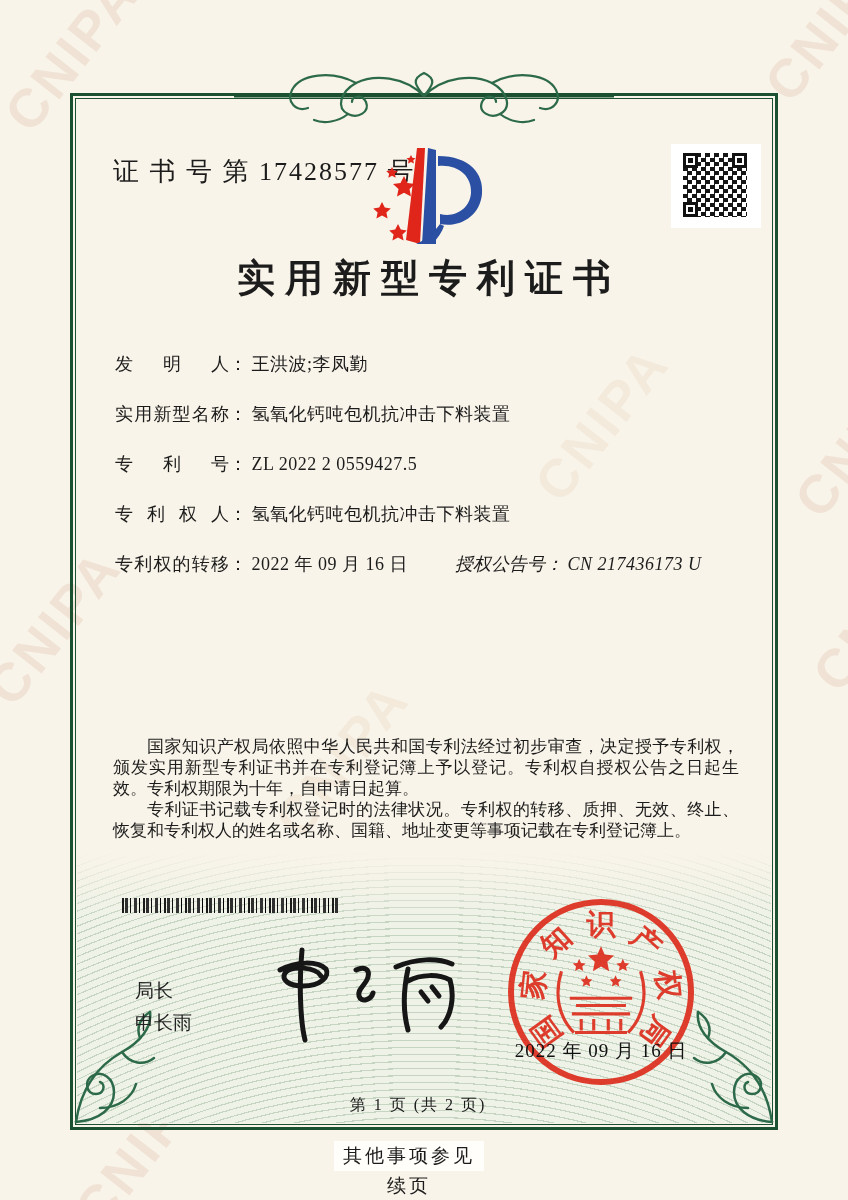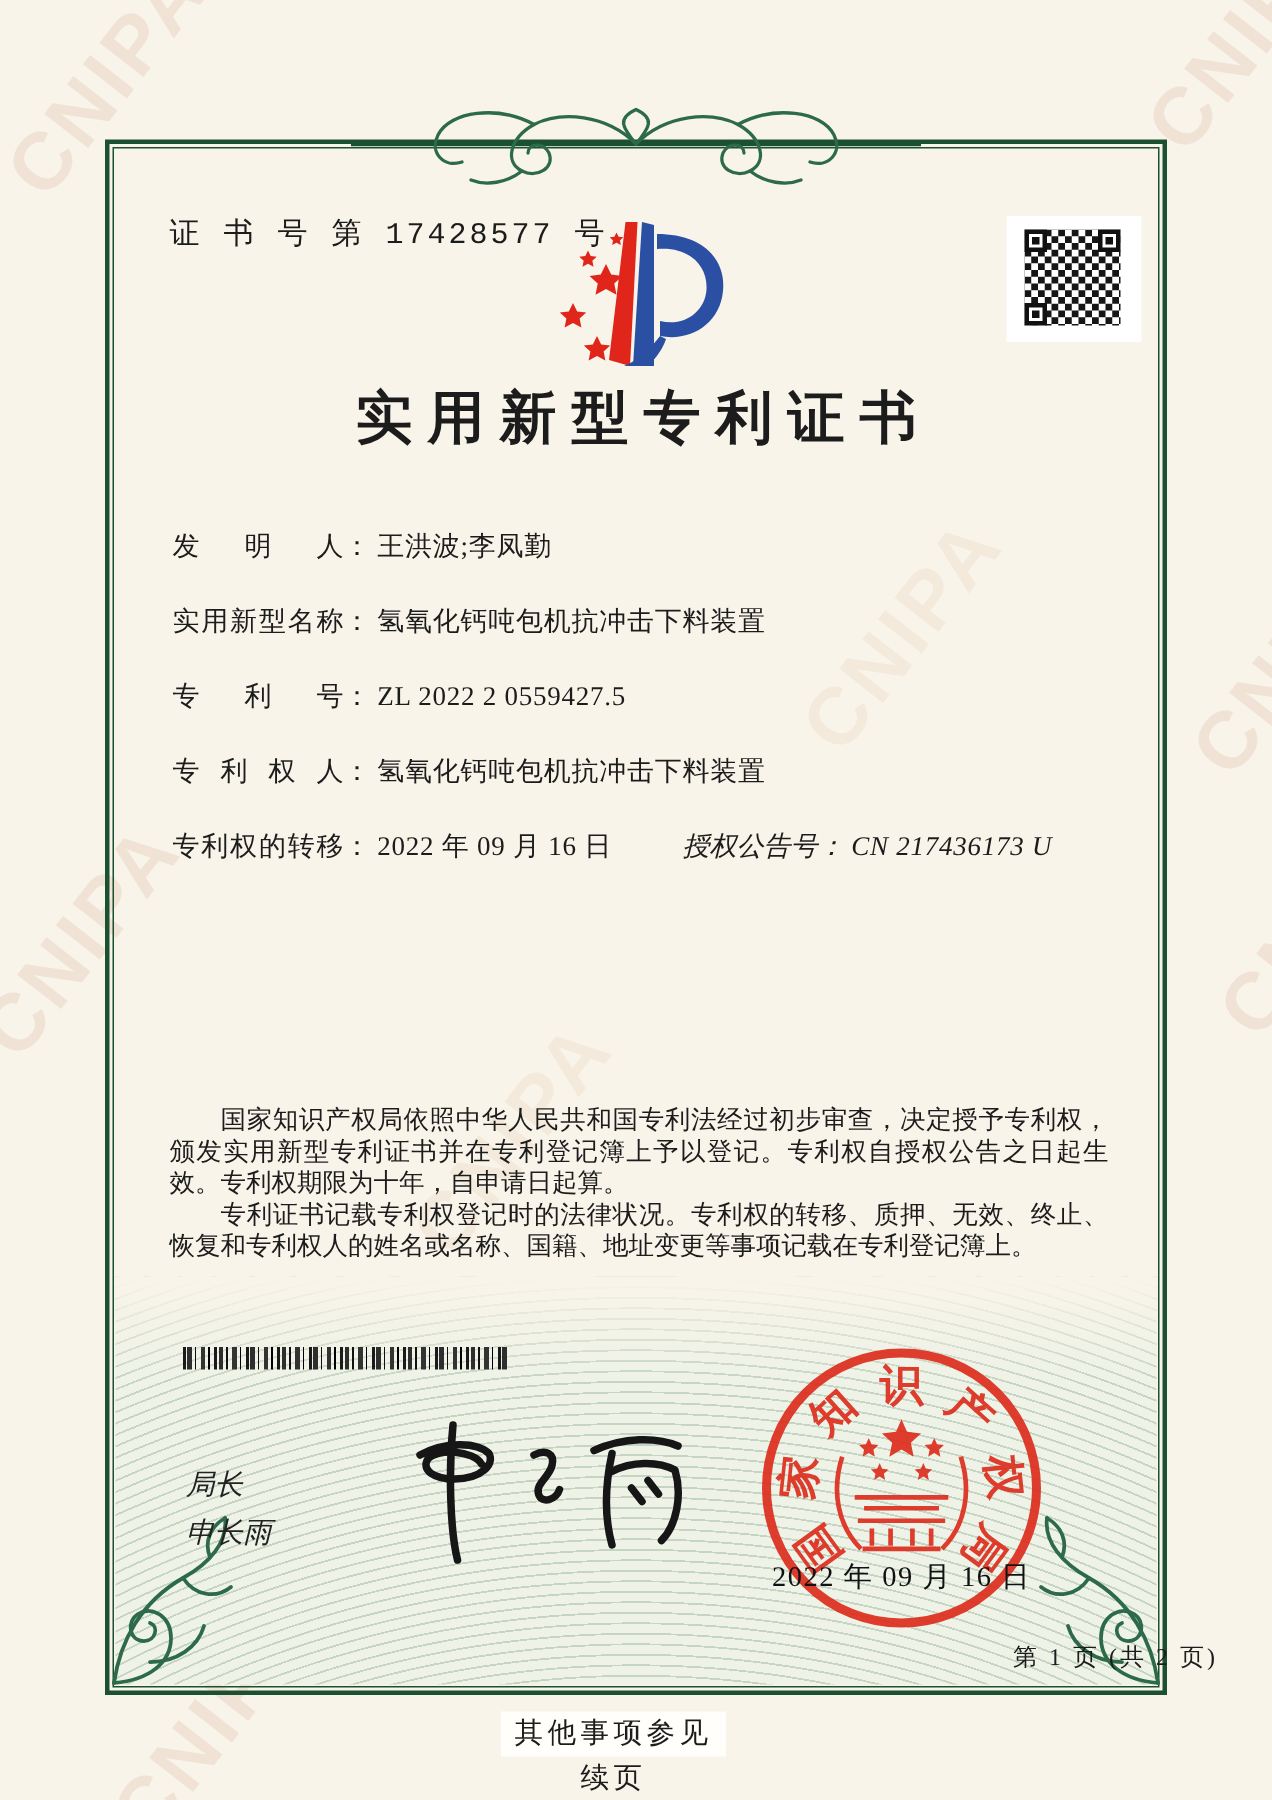--- a/index.html
+++ b/index.html
@@ -11,51 +11,51 @@
   .frame{position:absolute;left:70px;top:93px;right:70px;bottom:70px;border:3px solid #1b5130;z-index:2;}
   .frame-inner{position:absolute;left:2px;top:2px;right:2px;bottom:2px;border:1px solid #1b5130;}
   
   .guilloche{position:absolute;left:4px;right:4px;bottom:4px;height:272px;
       background:
         repeating-radial-gradient(circle 1400px at 50% 340%, rgba(104,146,110,0.30) 0 1.2px, rgba(0,0,0,0) 1.2px 7px),
         #eef2e7;}
   .guilloche::before{content:"";position:absolute;left:0;right:0;top:0;height:70px;
       background:linear-gradient(#f9f4e9, rgba(249,244,233,0));}
   .content{position:absolute;inset:0;z-index:3;}
-  .cert-no{position:absolute;left:113px;top:142px;font-size:20px;letter-spacing:2px;font-family:Liberation Mono, monospace;}
+  .cert-no{position:absolute;left:113px;top:154px;font-size:26px;letter-spacing:2px;}
   .logo{position:absolute;left:362px;top:140px;}
   .qr-box{position:absolute;left:671px;top:144px;width:90px;height:84px;background:#fff;}
   .qr{position:absolute;left:12px;top:9px;width:64px;height:64px;
       background:repeating-conic-gradient(#161616 0 25%, #fff 0 50%) 0 0/9px 9px;}
   .finder{position:absolute;width:15px;height:15px;background:#fff;border:3px solid #111;box-sizing:border-box;}
   .finder::before{content:"";position:absolute;left:2px;top:2px;width:5px;height:5px;background:#111;}
   .f-tl{left:0;top:0}.f-tr{right:0;top:0}.f-bl{left:0;bottom:0}
   .title{position:absolute;left:0;right:0;top:253px;text-align:center;font-size:38px;font-weight:bold;
       letter-spacing:10px;text-indent:10px;}
   .fields{position:absolute;left:115px;top:352px;width:626px;}
   .field-row{position:relative;height:50px;font-size:18px;}
   .f-label{display:inline-block;width:114px;text-align:justify;text-align-last:justify;vertical-align:top;}
   .f-colon{display:inline-block;}
   .f-value{letter-spacing:0.5px;}
   .pair2{position:absolute;left:340px;top:0;font-style:italic;}
   .body-text{position:absolute;left:113px;top:736px;width:626px;font-size:17px;line-height:21px;text-align:justify;}
   .body-text p{margin:0;text-indent:2em;}
   .barcode{position:absolute;left:122px;top:898px;width:216px;height:15px;
       background:repeating-linear-gradient(90deg,#1a1a1a 0 2px,rgba(0,0,0,0) 2px 3px,#2e2e2e 3px 6px,rgba(0,0,0,0) 6px 8px,#111 8px 9px,rgba(0,0,0,0) 9px 12px,#333 12px 15px,rgba(0,0,0,0) 15px 17px,#000 17px 18px,rgba(0,0,0,0) 18px 21px);}
-  .director{position:absolute;left:124px;top:975px;font-family:"Liberation Sans","DejaVu Sans",sans-serif;
-      font-size:19px;line-height:32px;color:#222;font-style:italic;}
+  .director{position:absolute;left:135px;top:975px;font-family:"Liberation Sans","DejaVu Sans",sans-serif;
+      font-size:19px;line-height:32px;color:#222;}
   .signature{position:absolute;left:258px;top:940px;}
   .seal{position:absolute;left:508px;top:899px;width:186px;height:186px;opacity:0.93;}
   .seal-ring{position:absolute;left:0;top:0;width:174px;height:174px;border:6px solid #dd2f1e;border-radius:50%;}
   .seal-char{position:absolute;left:50%;top:50%;width:32px;height:32px;margin:-16px 0 0 -16px;
       color:#dd2f1e;font-size:29px;font-weight:bold;text-align:center;line-height:32px;}
   .emblem{position:absolute;left:50%;top:50%;transform:translate(-50%,-54%);}
   .seal-date{position:absolute;left:508px;top:1038px;width:186px;text-align:center;font-size:19px;
       color:#111;letter-spacing:1px;z-index:4;}
-  .page-ind{position:absolute;left:0;right:36px;top:1095px;text-align:right;font-size:16px;letter-spacing:2px;padding-left:24px;}
+  .page-ind{position:absolute;left:0;right:36px;top:1095px;text-align:center;font-size:16px;letter-spacing:2px;padding-left:24px;}
   .footer-box{position:absolute;left:334px;top:1141px;width:150px;height:30px;background:#fffefa;
       text-align:center;line-height:30px;font-size:19px;letter-spacing:3px;}
   .ornament-top{position:absolute;left:50%;top:70px;transform:translateX(-50%);z-index:3;}
   .corner{position:absolute;bottom:72px;z-index:3;}
   .corner.left{left:70px;}
   .corner.right{right:70px;transform:scaleX(-1);}
 </style>
 </head>
 <body>
 

